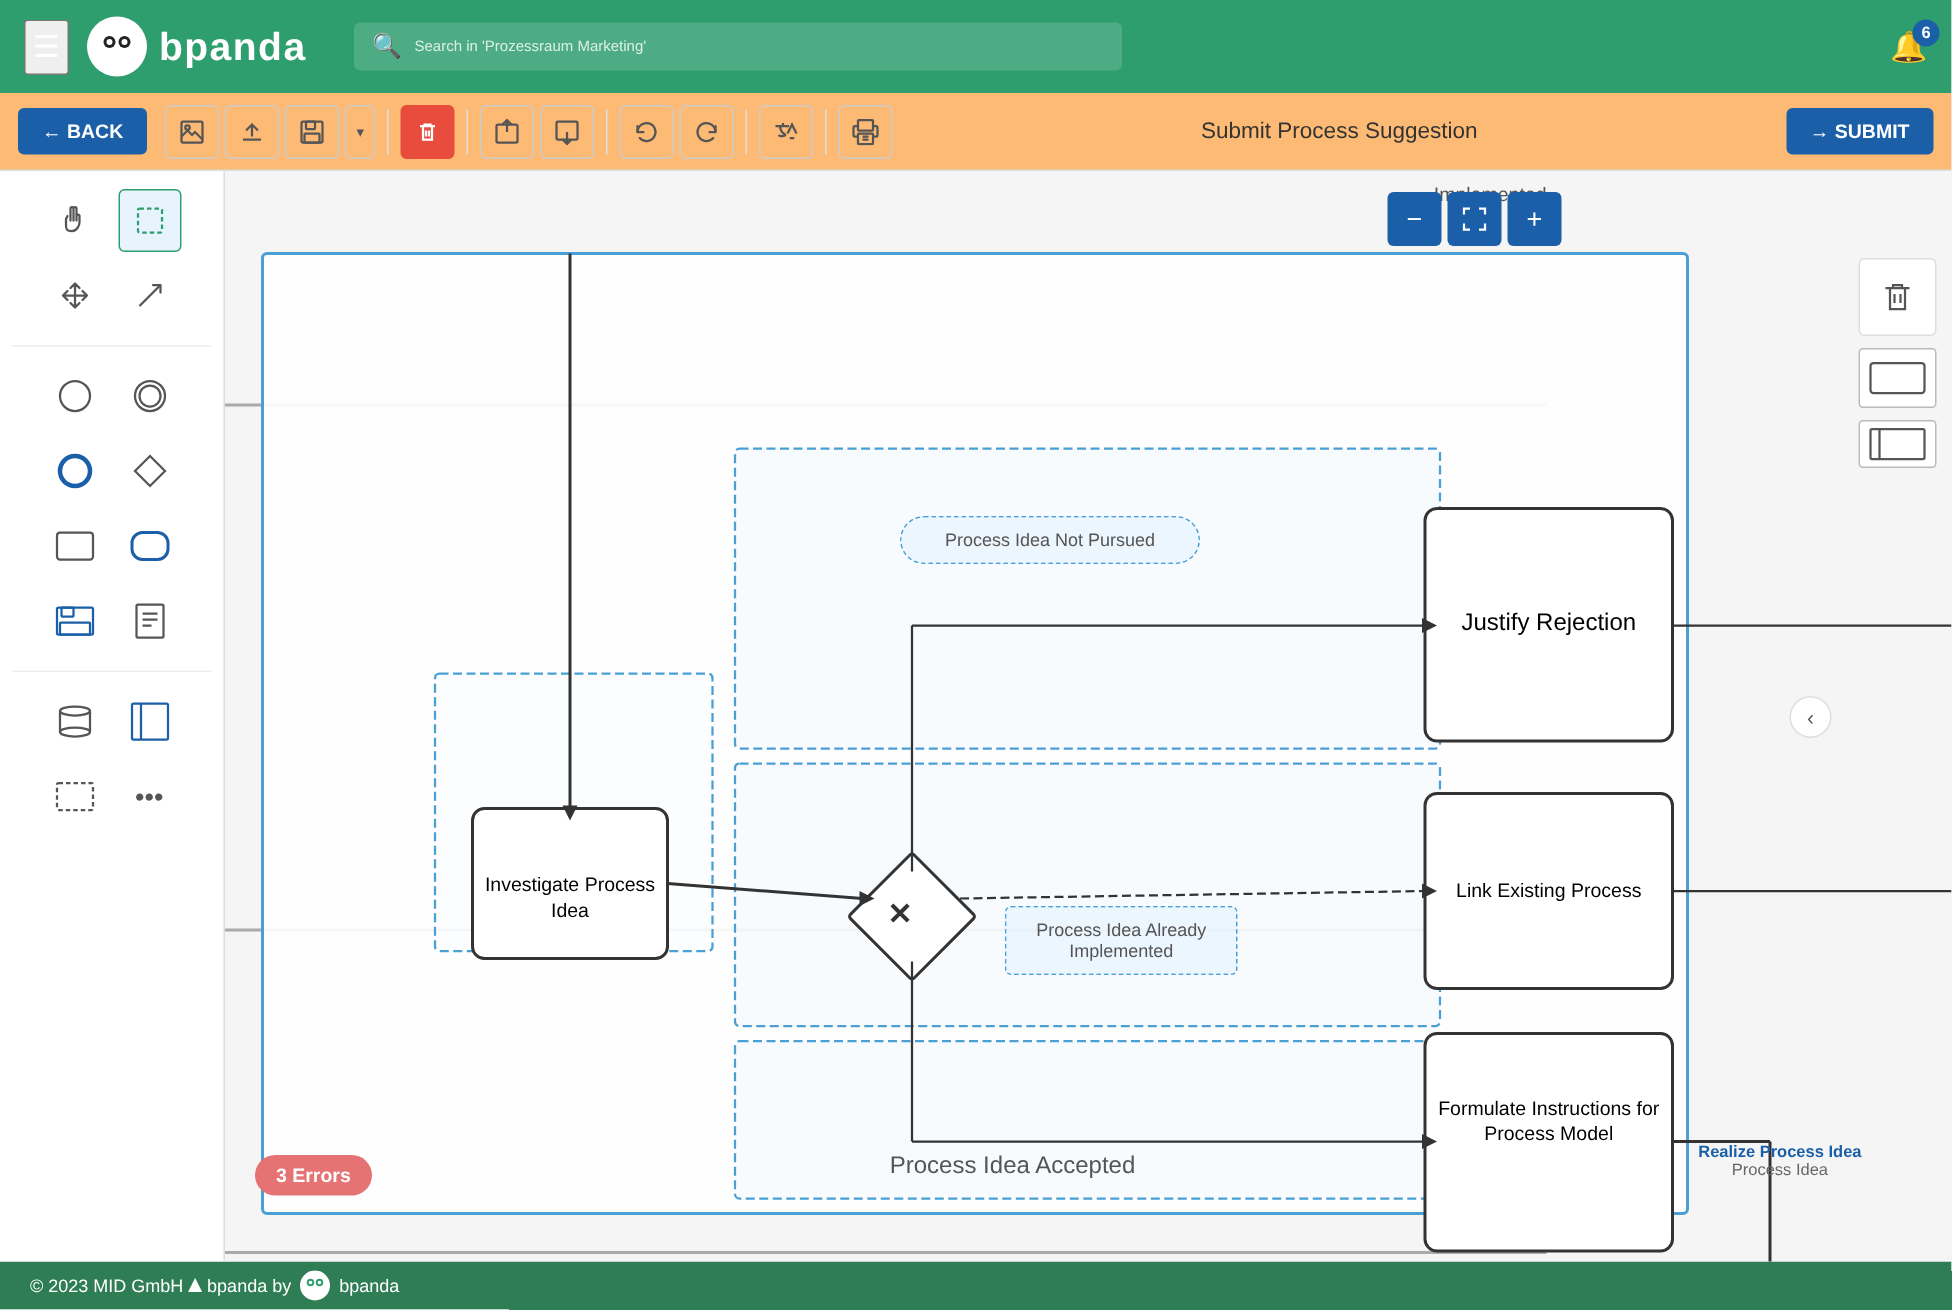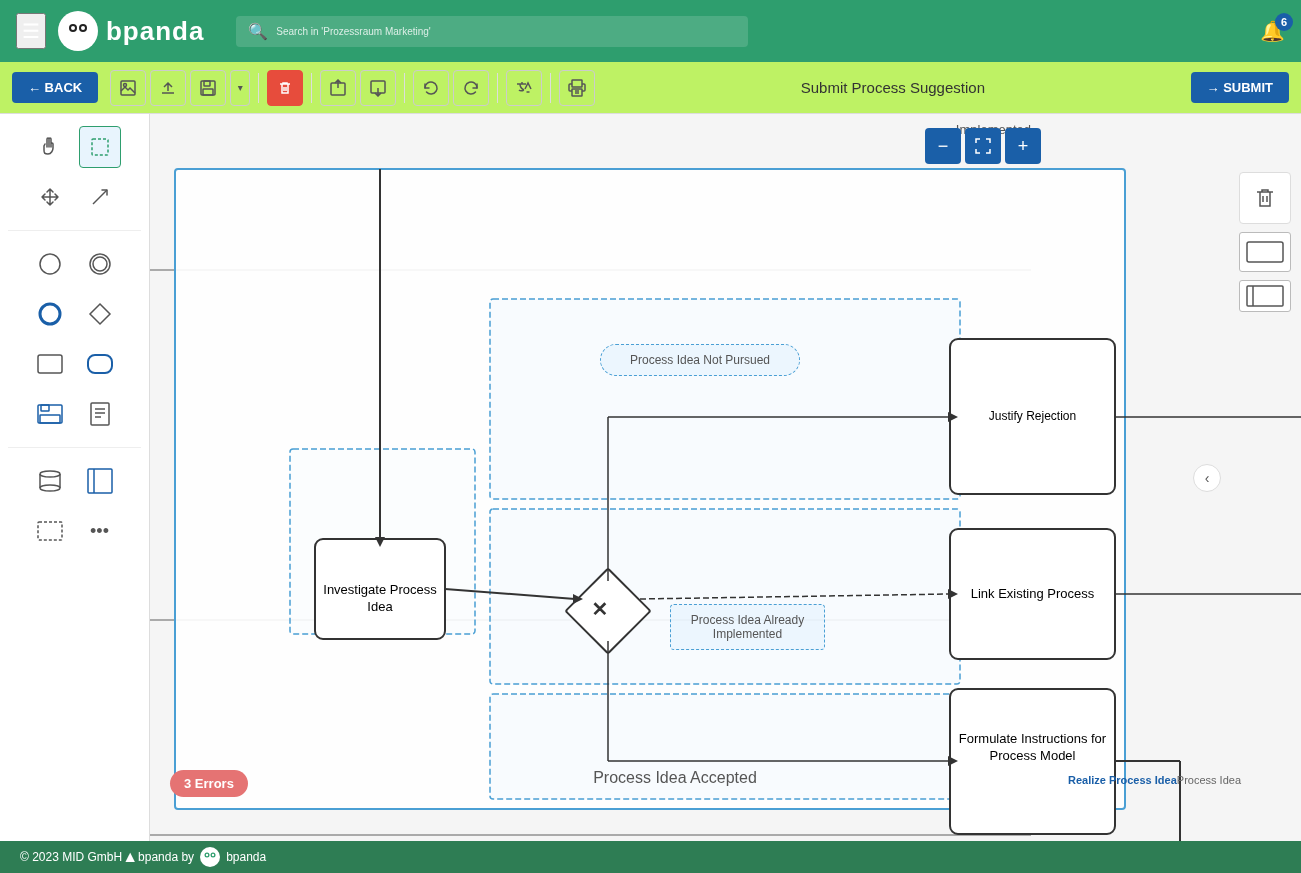--- a/index.html
+++ b/index.html
@@ -80,21 +80,21 @@
       height: 18px;
       font-size: 11px;
       display: flex;
       align-items: center;
       justify-content: center;
       font-weight: bold;
     }
 
     
     .toolbar {
-      background: #bef264;
+      background: #fdba74;
       height: 52px;
       display: flex;
       align-items: center;
       padding: 0 12px;
       gap: 4px;
       border-bottom: 1px solid #ddd;
     }
     .toolbar-back {
       background: #1a5fa8;
       color: white;
@@ -662,35 +662,35 @@
 
         <line x1="955" y1="248" x2="1250" y2="248" stroke="#333" stroke-width="1.5"></line>
         <line x1="955" y1="425" x2="1250" y2="425" stroke="#333" stroke-width="1.5"></line>
 
         <text x="440" y="447" font-size="20" font-weight="bold" fill="#333" text-anchor="middle">✕</text>
 
       </svg>
 
       <div style="position:absolute; top:380px; left:155px; width:130px; height:100px; display:flex; align-items:center; justify-content:center; text-align:center; font-size:13px; pointer-events:none; line-height:1.3;">Investigate Process Idea</div>
 
-      <div style="position:absolute; top:170px; left:790px; width:165px; height:155px; display:flex; align-items:center; justify-content:center; text-align:center; font-size:12px; pointer-events:none; line-height:1.3;">Justify Rejection</div>
+      <div style="position:absolute; top:170px; left:790px; width:165px; height:155px; display:flex; align-items:center; justify-content:center; text-align:center; font-size:16px; pointer-events:none; line-height:1.3;">Justify Rejection</div>
 
       <div style="position:absolute; top:360px; left:790px; width:165px; height:130px; display:flex; align-items:center; justify-content:center; text-align:center; font-size:13px; pointer-events:none; line-height:1.3;">Link Existing Process</div>
 
       <div style="position:absolute; top:520px; left:790px; width:165px; height:118px; display:flex; align-items:center; justify-content:center; text-align:center; font-size:13px; pointer-events:none; line-height:1.3;">Formulate Instructions for Process Model</div>
 
       <div style="position:absolute; top:175px; left:440px; width:200px; text-align:center; font-size:12px; color:#555; pointer-events:none; padding:8px; border: 1px dashed #4a9fd4; background:rgba(210,235,255,0.3); border-radius:16px;">Process Idea Not Pursued</div>
 
       <div style="position:absolute; top:435px; left:510px; width:155px; text-align:center; font-size:12px; color:#555; pointer-events:none; padding:8px; border: 1px dashed #4a9fd4; background:rgba(210,235,255,0.3); border-radius:4px;">Process Idea Already Implemented</div>
 
       <div style="position:absolute; top:600px; left:430px; width:170px; text-align:center; font-size:16px; color:#555; pointer-events:none;">Process Idea Accepted</div>
 
     </div>
 
-    <div style="position:absolute; bottom:55px; right:60px; display:flex; align-items:center; font-size:12px; color:#666;">
+    <div style="position:absolute; bottom:55px; right:60px; display:flex; flex-direction:column; align-items:center; font-size:12px; color:#666;">
       <div style="font-size:11px; font-weight:bold; color:#1a5fa8;">Realize Process Idea</div>
       <div style="font-size:11px;">Process Idea</div>
     </div>
 
     <div class="errors-badge">3 Errors</div>
 
   </div>
 
 </div>
 

